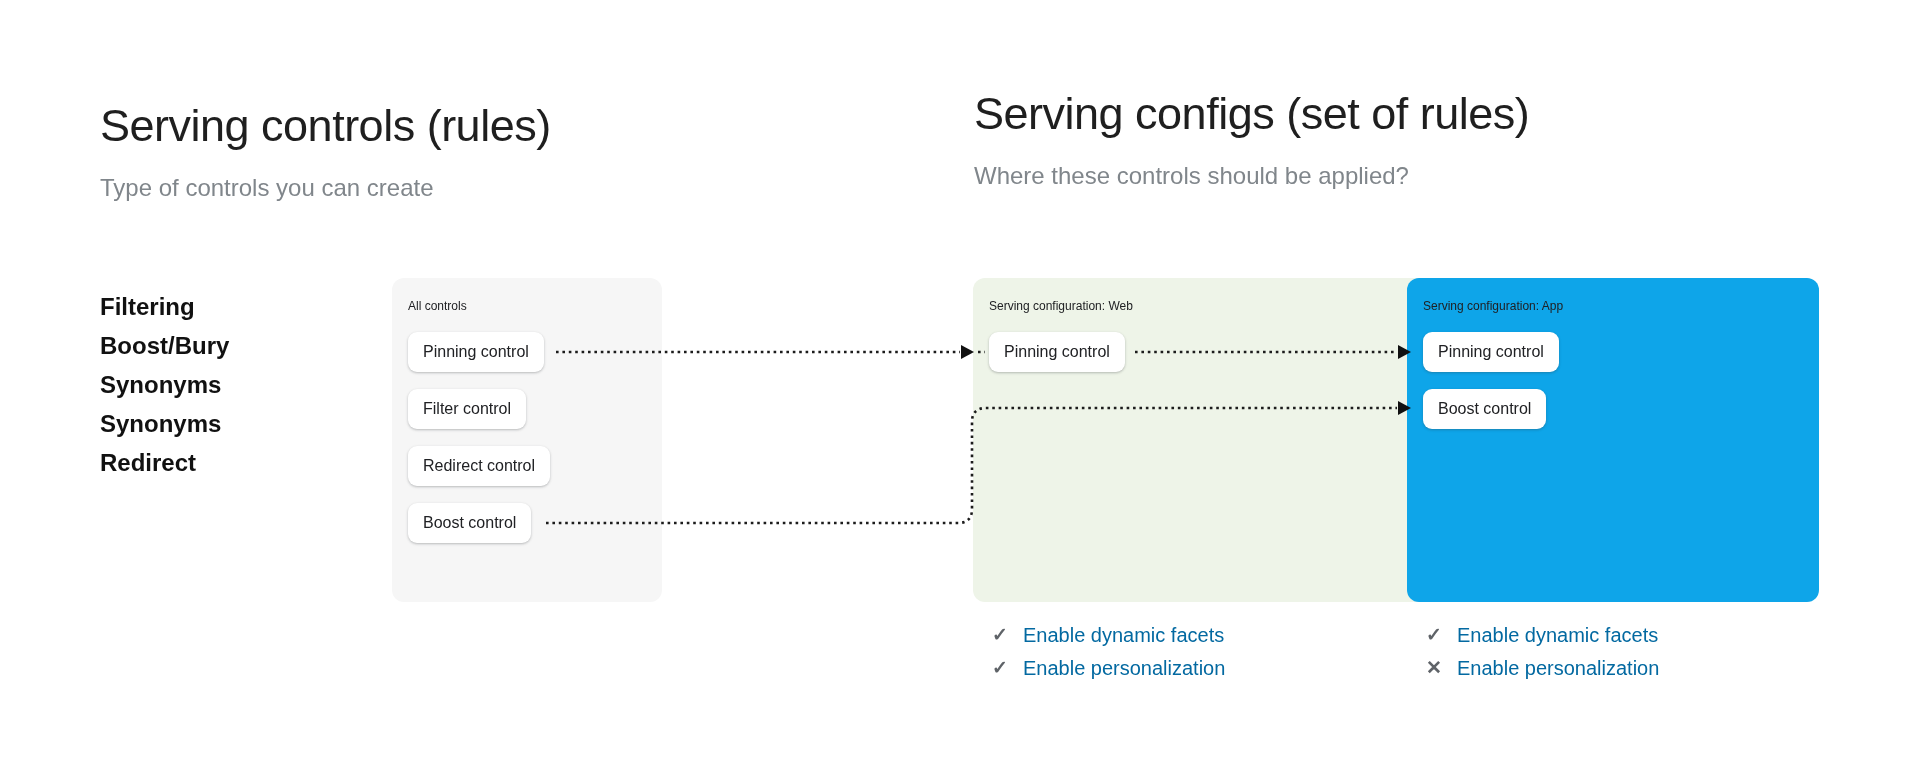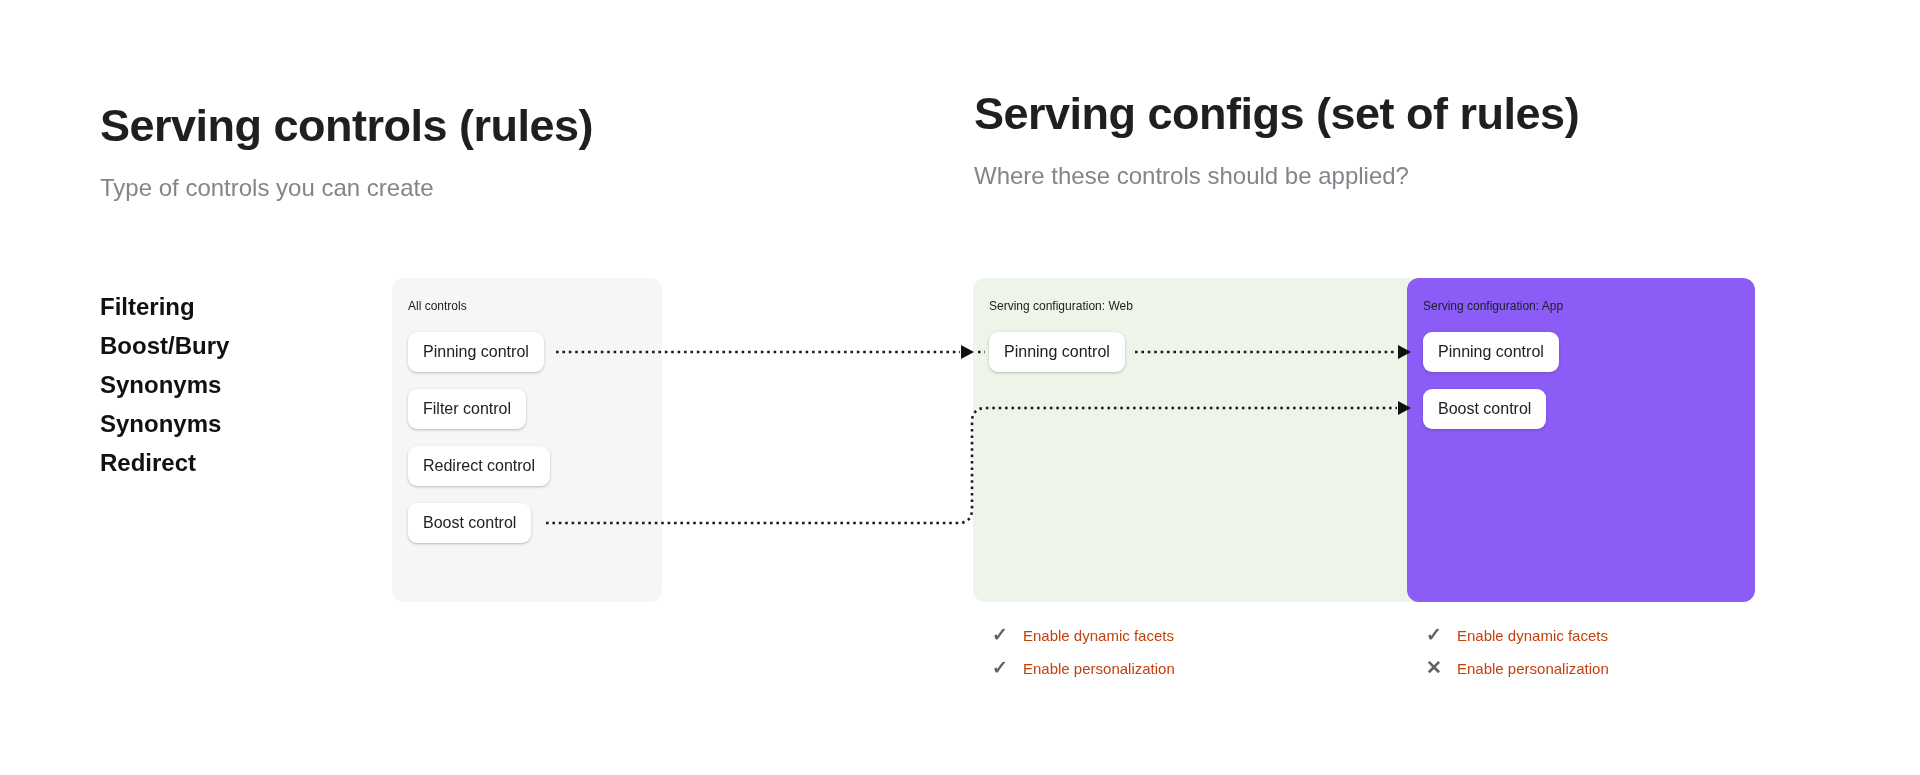--- a/index.html
+++ b/index.html
@@ -3,57 +3,57 @@
 <meta charset="utf-8">
 <style>
   * { margin: 0; padding: 0; box-sizing: border-box; }
   html, body { width: 1920px; height: 775px; background: #ffffff; overflow: hidden; }
   body { font-family: "Liberation Sans", sans-serif; color: #202124; }
   .canvas { position: relative; width: 1920px; height: 775px; background: #ffffff; }
 
   
   .section-header { position: absolute; }
   .section-header h1 {
-    font-size: 45px; font-weight: 700; letter-spacing: -0.5px; color: #1f1f1f;
+    font-size: 45px; font-weight: 400; letter-spacing: -0.5px; color: #1f1f1f;
   }
   .section-header p {
     margin-top: 22px; font-size: 24px; font-weight: 400; color: #80868b;
   }
   .header-left  { left: 100px; top: 100px; }
   .header-right { left: 974px; top: 88px; }
 
   
   .control-types { position: absolute; left: 100px; top: 266px; list-style: none; margin-top: 21px; }
   .control-types li {
     font-size: 24px; font-weight: 600; color: #111; line-height: 39px;
   }
 
   
   .card { position: absolute; top: 278px; height: 324px; border-radius: 12px; padding: 18px 16px 0 16px; }
   .card-all { left: 392px;  width: 270px; background: #f6f6f6; }
   .card-web { left: 973px;  width: 488px; background: #eef4e8; }
-  .card-app { left: 1407px; width: 348px; background: #8b5cf6; }
+  .card-app { left: 1407px; width: 412px; background: #0ea5e9; }
   .card-label { font-size: 12px; color: #202124; line-height: 20px; margin-bottom: 16px; }
 
   .pill {
     display: flex; align-items: center; width: fit-content; height: 40px;
     padding: 0 15px; margin-bottom: 17px; background: #ffffff; border-radius: 9px;
     font-size: 16px; color: #202124; position: relative; z-index: 6;
     box-shadow: 0 1px 3px rgba(60,64,67,0.22), 0 1px 2px rgba(60,64,67,0.12);
   }
 
   
   .features { position: absolute; top: 624px; display: flex; flex-direction: column; gap: 11px; }
   .features-web { left: 992px; }
   .features-app { left: 1426px; }
   .feature-row { display: flex; align-items: center; height: 22px; }
   .feat-icon {
     width: 22px; font-size: 19px; font-weight: 600; color: #5f6368; line-height: 22px;
   }
-  .feat-label { margin-left: 9px; font-size: 15px; color: #c2410c; }
+  .feat-label { margin-left: 9px; font-size: 20px; color: #0369a1; }
 
   
   svg.arrows { position: absolute; left: 0; top: 0; z-index: 5; pointer-events: none; }
   .dashed { fill: none; stroke: #1c1c1c; stroke-width: 2.6; stroke-dasharray: 2.6 3.8; }
   .arrowhead { fill: #111; stroke: none; }
 </style>
 </head>
 <body>
 
 <div class="canvas">

